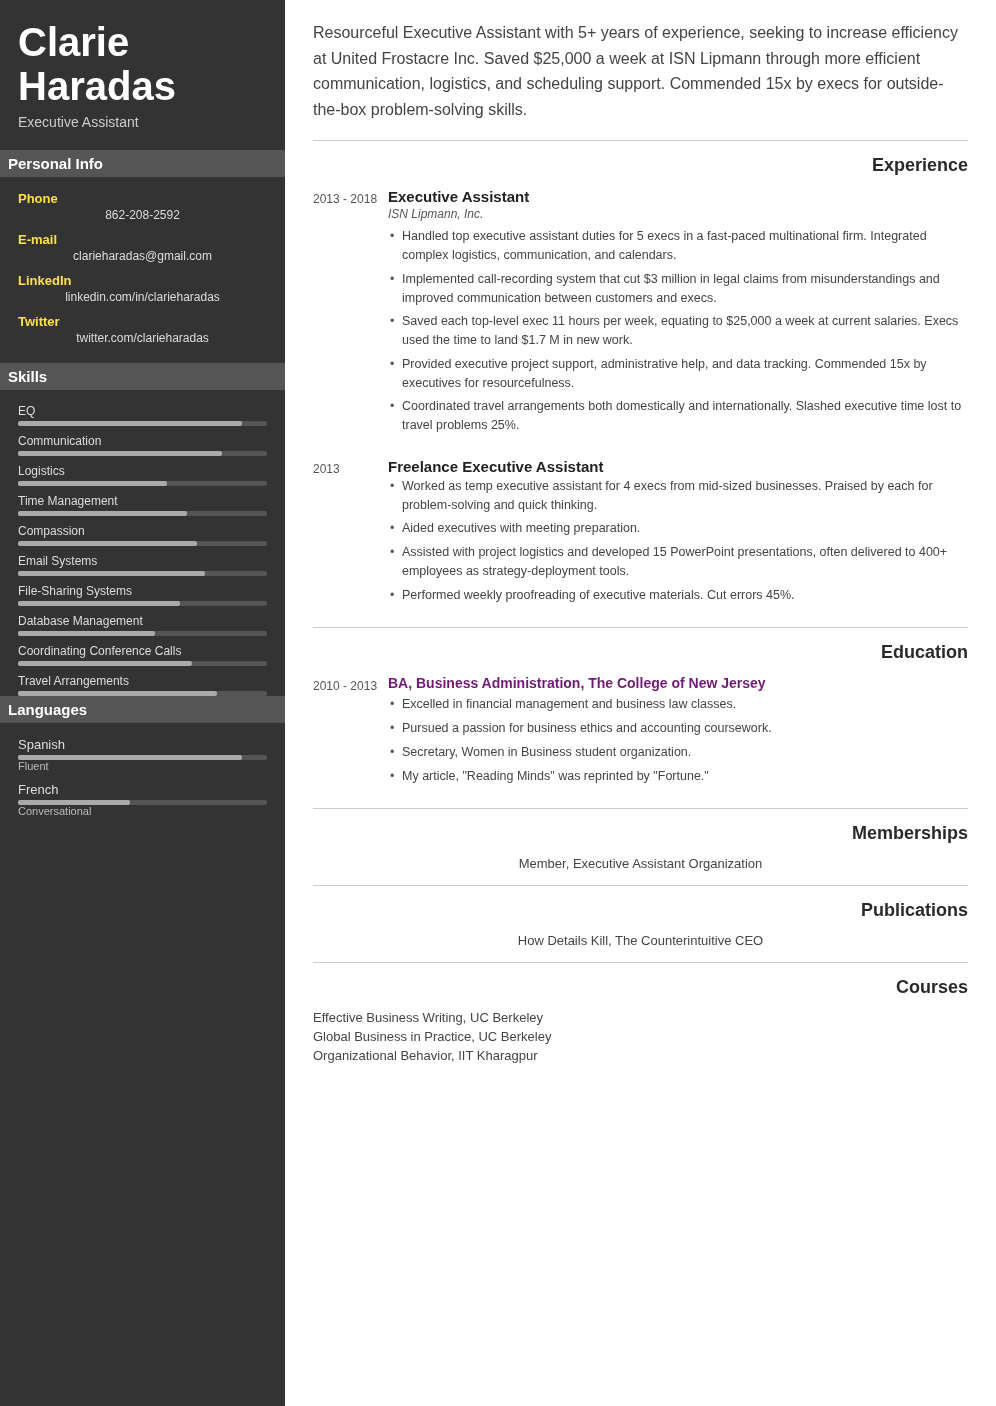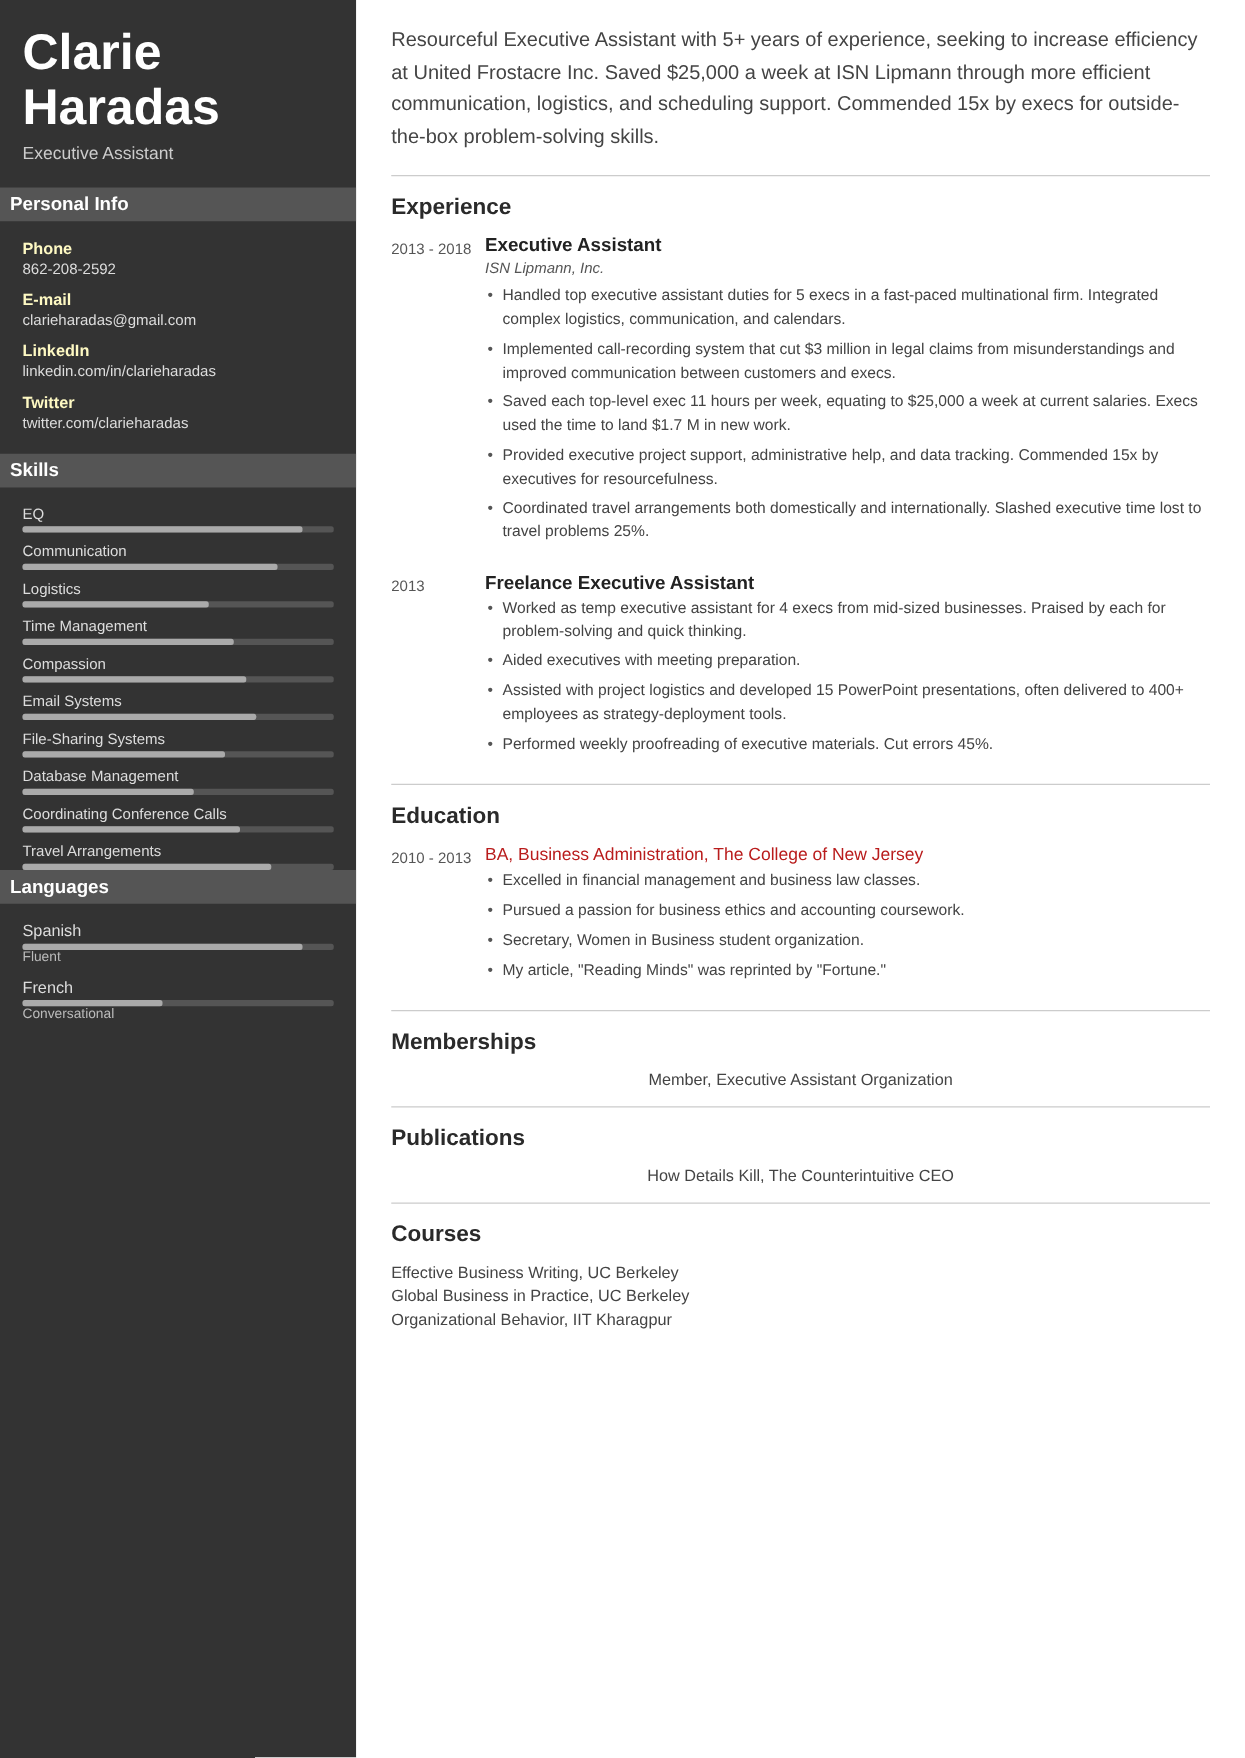--- a/index.html
+++ b/index.html
@@ -34,29 +34,30 @@
       color: #fff;
       background: #555;
       padding: 5px 8px;
       margin-bottom: 14px;
       margin-left: -18px;
       margin-right: -18px;
     }
 
     .info-label {
       font-weight: 700;
-      color: #fef9c3;
+      color: #fde047;
       margin-bottom: 2px;
       margin-top: 10px;
       font-size: 13px;
     }
     .info-value {
       color: #ddd;
       font-size: 12px;
       margin-bottom: 4px;
+      text-align: center;
     }
 
     .skill-name {
       font-size: 12px;
       color: #ddd;
       margin-top: 8px;
       margin-bottom: 3px;
     }
 
     .skill-bar-bg {
@@ -105,20 +106,21 @@
       border: none;
       border-top: 1px solid #ccc;
       margin: 14px 0 14px 0;
     }
 
     .section-heading {
       font-size: 18px;
       font-weight: 700;
       color: #2a2a2a;
       margin-bottom: 12px;
+      text-align: right;
     }
 
     .experience-row {
       display: flex;
       margin-bottom: 18px;
     }
 
     .exp-date {
       min-width: 75px;
       max-width: 75px;
@@ -162,22 +164,22 @@
 
     .exp-bullets li::before {
       content: "•";
       position: absolute;
       left: 2px;
       color: #555;
     }
 
     .edu-degree {
       font-size: 14px;
-      font-weight: 400;
-      color: #b91c1c;
+      font-weight: 700;
+      color: #701a75;
       margin-bottom: 4px;
     }
 
     .section-text {
       font-size: 13px;
       color: #444;
       margin-bottom: 4px;
       text-align: center;
     }
 

